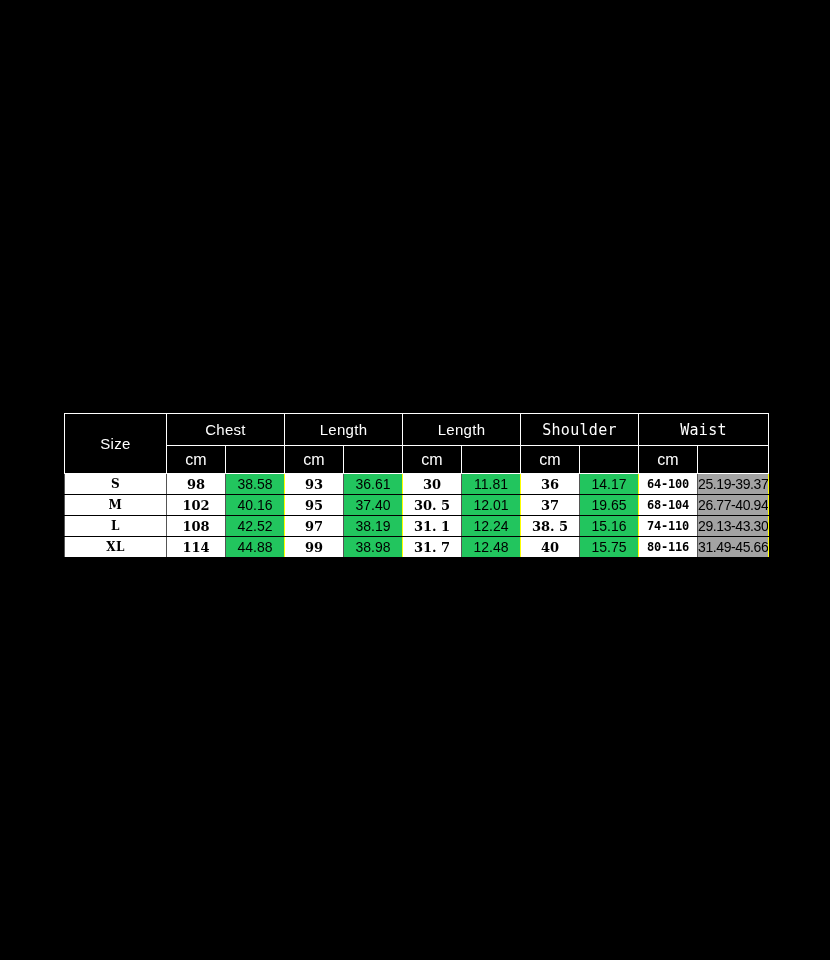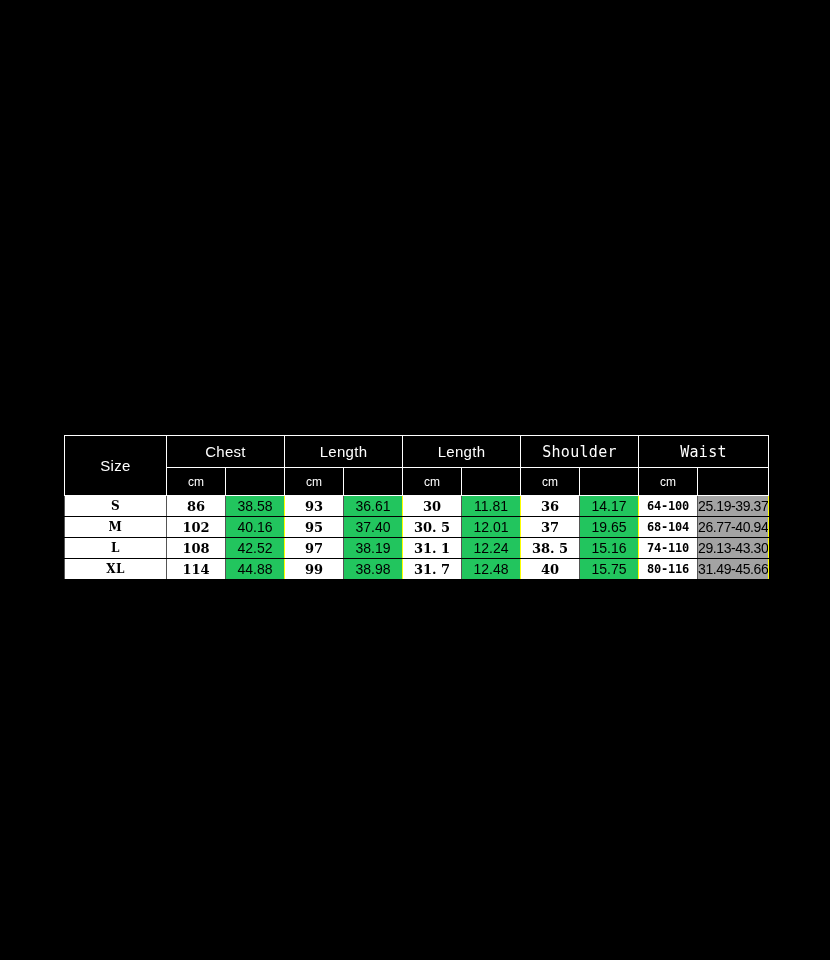--- a/index.html
+++ b/index.html
@@ -11,21 +11,21 @@
     overflow: hidden;
   }
   body {
     font-family: "Liberation Sans", sans-serif;
     -webkit-font-smoothing: antialiased;
   }
 
   #size-chart-wrap {
     position: absolute;
     left: 64px;
-    top: 435px;
+    top: 413px;
     width: 704px;
   }
 
   table.size-chart {
     border-collapse: collapse;
     table-layout: fixed;
     width: 704px;
     color: #ffffff;
   }
 
@@ -64,21 +64,21 @@
   }
   td.group-mono {
     font-family: "DejaVu Sans Mono", "Liberation Mono", monospace;
     font-size: 13px;
     letter-spacing: 1.4px;
   }
 
   
   tr.unit-row td {
     height: 27px;
-    font-size: 12px;
+    font-size: 16px;
     font-weight: 400;
   }
   td.unit-cm {
     background: #000000;
     color: #ffffff;
   }
   td.unit-inch {
     background: #FFFF00;
     color: #000000;
     border-color: #FFFF00;
@@ -166,21 +166,21 @@
         <td class="unit-cm">cm</td>
         <td class="unit-inch">Inch</td>
         <td class="unit-cm">cm</td>
         <td class="unit-inch">Inch</td>
         <td class="unit-cm">cm</td>
         <td class="unit-inch">Inch</td>
       </tr>
 
       <tr class="data-row">
         <td class="cell-size">S</td>
-        <td class="cell-cm">86</td>
+        <td class="cell-cm">98</td>
         <td class="cell-inch">38.58</td>
         <td class="cell-cm">93</td>
         <td class="cell-inch">36.61</td>
         <td class="cell-cm">30</td>
         <td class="cell-inch">11.81</td>
         <td class="cell-cm">36</td>
         <td class="cell-inch">14.17</td>
         <td class="cell-cm-waist">64-100</td>
         <td class="cell-inch-waist">25.19-39.37</td>
       </tr>

